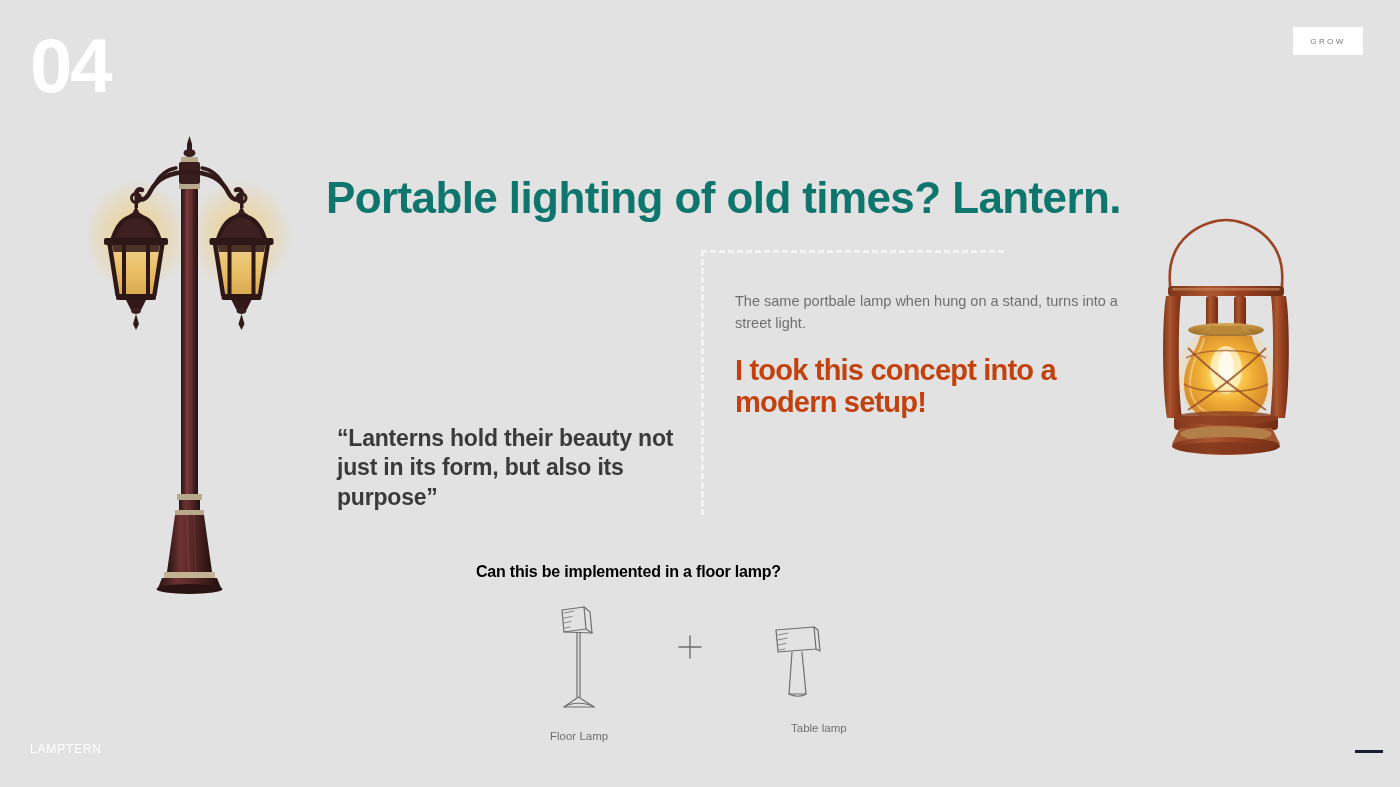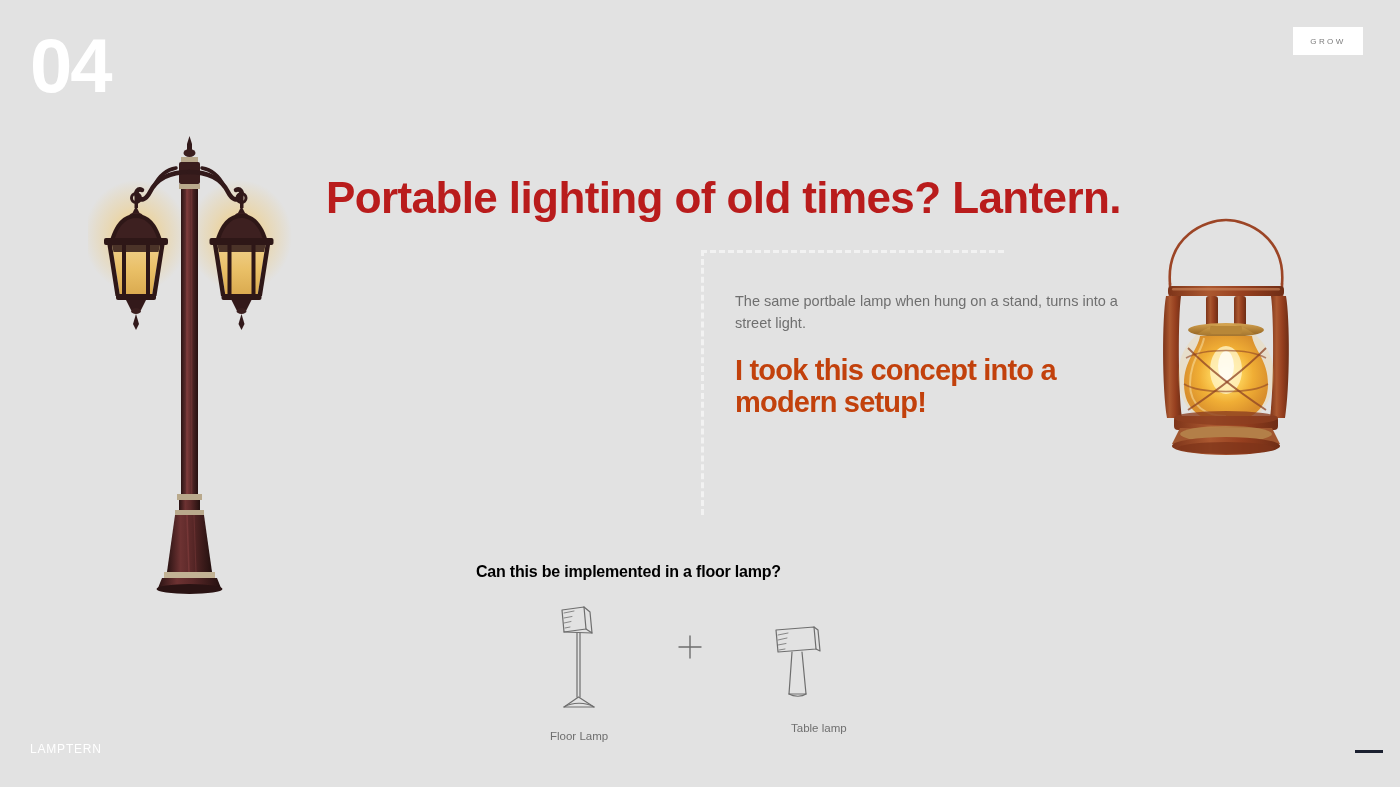--- a/index.html
+++ b/index.html
@@ -50,21 +50,21 @@
     text-align: right;
   }
 
   
   #headline {
     position: absolute;
     left: 326px;
     top: 175px;
     font-size: 44px;
     font-weight: 700;
-    color: #b91c1c;
+    color: #0f766e;
     letter-spacing: -0.6px;
     line-height: 1.05;
     white-space: nowrap;
   }
 
   
   #big-quote {
     position: absolute;
     left: 336px;
     top: 252px;
@@ -284,20 +284,21 @@
       <path d="M106 387 L108 444" stroke="#8a4242" stroke-width="1.2" opacity="0.35" fill="none"></path>
       <rect x="76" y="444" width="51" height="6" fill="#c2b294"></rect>
       <path d="M74 450 L129 450 L133 460 L70 460 Z" fill="url(#baseG)"></path>
       <ellipse cx="101.5" cy="461" rx="33" ry="5" fill="#2a1313"></ellipse>
     </svg>
   </div>
 
   <div id="headline">Portable lighting of old times? Lantern.</div>
 
 
+  <div id="sub-quote">“Lanterns hold their beauty not just in its form, but also its purpose”</div>
 
   <div id="dashed-panel"></div>
   <div id="panel-note">The same portbale lamp when hung on a stand, turns into a street light.</div>
   <div id="panel-heading">I took this concept into a modern setup!</div>
 
   <div id="lantern">
     <svg viewBox="0 0 172 250" width="172" height="250" xmlns="http://www.w3.org/2000/svg">
       <defs>
         <radialGradient id="flameG" cx="50%" cy="45%" r="52%">
           <stop offset="0%" stop-color="#fff6c8"></stop>

